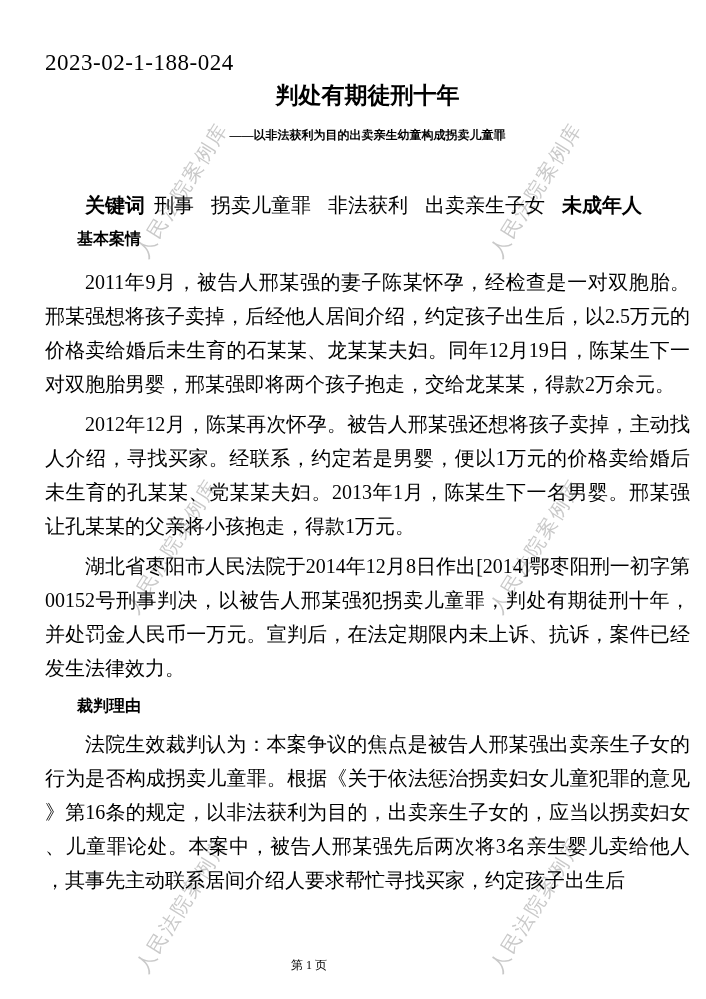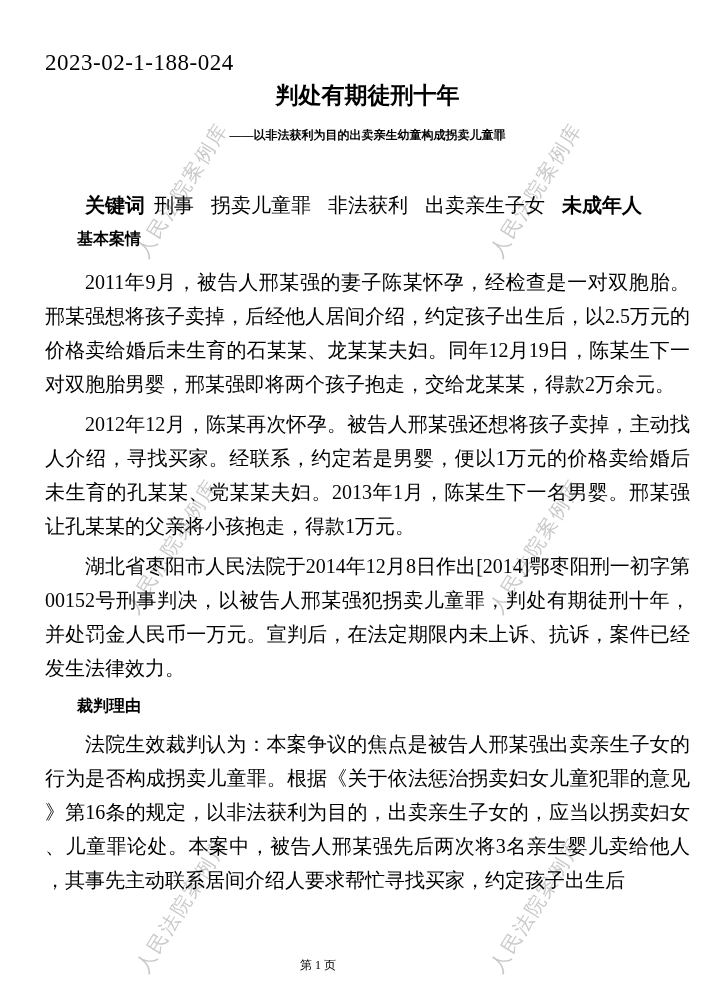--- a/index.html
+++ b/index.html
@@ -96,21 +96,20 @@
   .para-after-heading { margin-top: 4px; }
   
   .footer {
     position: absolute;
     left: 0; top: 957px;
     width: 618px;
     text-align: center;
     font-size: 12px;
     line-height: 16px;
     z-index: 1;
-    margin-left: 9px;
   }
 </style>
 </head>
 <body>
 
 <div class="page">
 
   <div class="watermark-layer">
     <div class="watermark" style="left: 182px; top: 190px; color: rgb(201, 201, 201);">人民法院案例库</div>
     <div class="watermark" style="left: 536px; top: 190px; color: rgb(201, 201, 201);">人民法院案例库</div>

